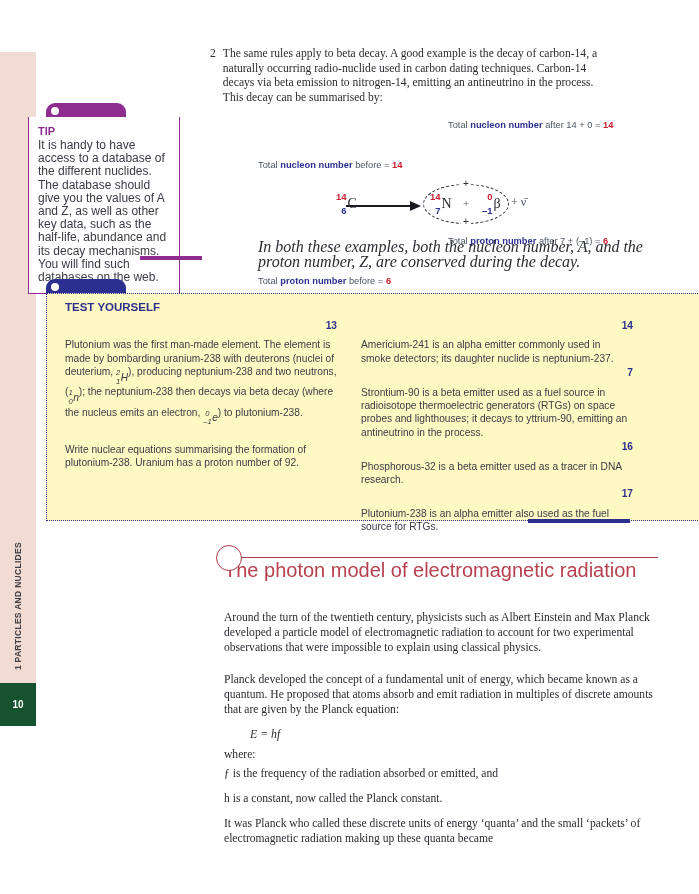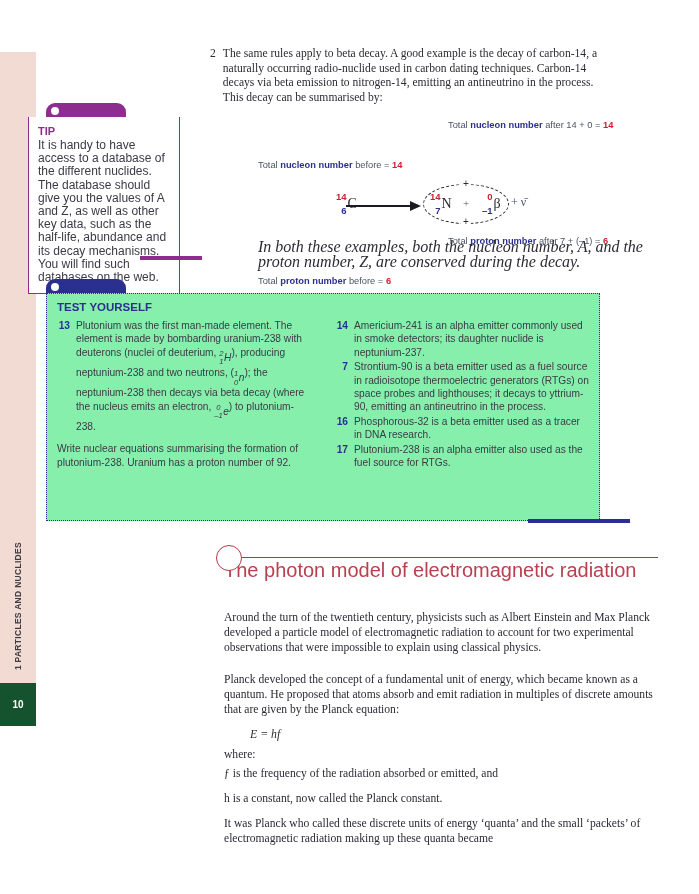--- a/index.html
+++ b/index.html
@@ -264,26 +264,26 @@
     height: 14px;
     border-radius: 50%;
     background: #ffffff;
     border: 3px solid #2b2f8f;
     box-sizing: border-box;
   }
   .ty-box {
     position: absolute;
     left: 46px;
     top: 293px;
-    width: 554px;
+    width: 654px;
     height: 228px;
-    background: #86efac;
+    background: #fef9c3;
     border: 1.6px dotted #2b2f8f;
     box-sizing: border-box;
-    padding: 7px 10px 6px 10px;
+    padding: 7px 10px 6px 18px;
   }
   .ty-title {
     font-family: "Liberation Sans", sans-serif;
     font-weight: bold;
     font-size: 11.5px;
     color: #2b2f8f;
     margin-bottom: 6px;
   }
   .ty-cols {
     display: flex;
@@ -291,34 +291,35 @@
   }
   .ty-col { width: 272px; }
   .ty-item {
     display: flex;
     gap: 6px;
     font-family: "Liberation Sans", sans-serif;
     font-size: 10.2px;
     line-height: 13.4px;
     color: #3a3a46;
     margin-bottom: 1px;
+    flex-direction: column;
   }
   .ty-item .n {
     font-weight: bold;
     color: #2b2f8f;
     flex: 0 0 13px;
     text-align: right;
   }
   .ty-item .t { flex: 1 1 auto; }
   .ty-plain {
     font-family: "Liberation Sans", sans-serif;
     font-size: 10.2px;
     line-height: 13.4px;
     color: #3a3a46;
-    margin-top: 9px;
+    margin-top: 17px;
     padding-left: 0px;
   }
   .ty-underline {
     position: absolute;
     left: 528px;
     top: 519px;
     width: 102px;
     height: 3.5px;
     background: #2b2f8f;
   }

